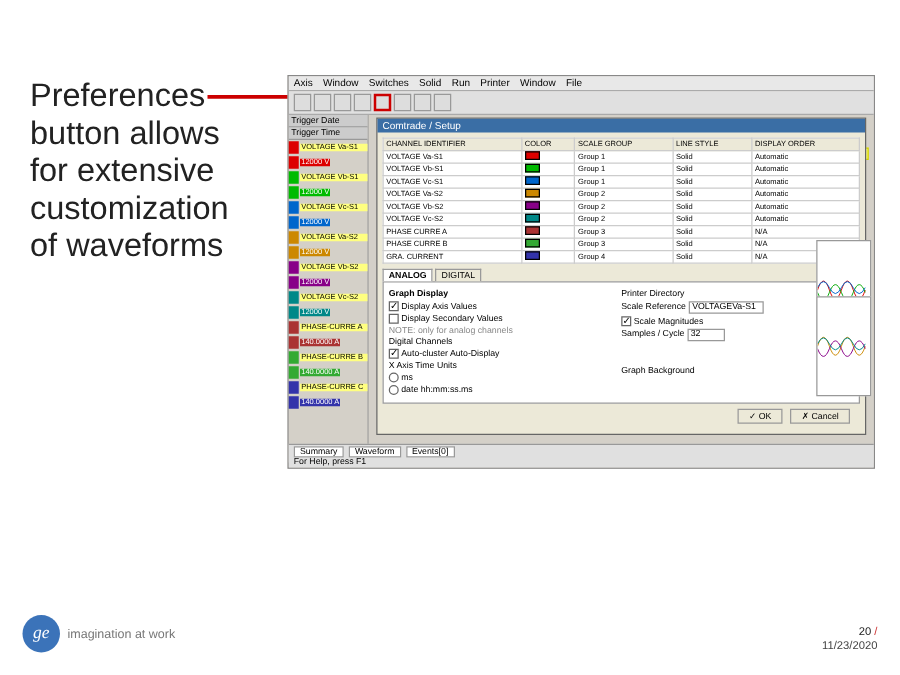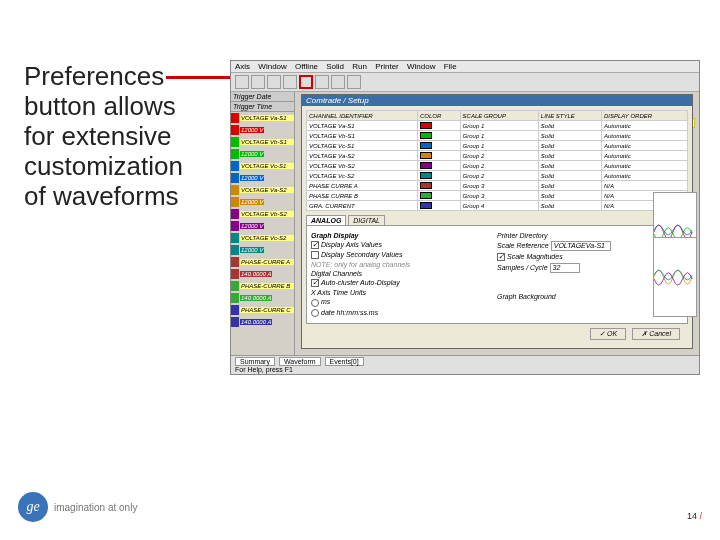--- a/index.html
+++ b/index.html
@@ -13,21 +13,21 @@
 
   .screenshot { position: absolute; left: 230px; top: 60px; width: 470px; height: 315px; background: #d4d0c8; border: 1px solid #888; font-size: 8px; }
 
   .menubar { background: #e8e8e8; padding: 1px 4px; font-size: 8px; border-bottom: 1px solid #aaa; }
   .menubar span { margin-right: 6px; }
 
   .toolbar { background: #e0e0e0; padding: 2px 4px; border-bottom: 1px solid #aaa; display: flex; gap: 2px; }
   .tbtn { width: 14px; height: 14px; background: #ddd; border: 1px solid #999; display: inline-block; }
   .tbtn.hl { border: 2px solid #c00; }
 
-  .worksp { display: flex; height: 278px; font-style: italic; }
+  .worksp { display: flex; height: 278px; }
   .sidebar { width: 64px; background: #d4d0c8; border-right: 1px solid #999; }
   .sidebar-lbl { font-size: 7px; padding: 1px 2px; background: #ccc; border-bottom: 1px solid #999; }
   .chbox { height: 12px; display: flex; align-items: center; font-size: 6px; }
   .chcolor { width: 8px; height: 10px; margin-right: 1px; }
   .chlabel { background: #ffff80; flex: 1; padding: 0 1px; white-space: nowrap; overflow: hidden; }
   .chval { color: #fff; font-size: 6px; padding: 0 1px; }
 
   .mainarea { flex: 1; position: relative; background: #d4d0c8; }
   .dlg { position: absolute; left: 6px; top: 2px; right: 6px; background: #ece9d8; border: 1px solid #666; }
   .dlg-title { background: #3a6ea5; color: #fff; font-size: 8px; padding: 1px 4px; }
@@ -73,21 +73,21 @@
 
 <div class="arrow">
   <div class="arrow-line"></div>
     <div class="arrow-head"></div>
 </div>
 
 <div class="screenshot">
   <div class="menubar">
     <span>Axis</span>
     <span>Window</span>
-    <span>Offline</span>
+    <span>Switches</span>
     <span>Solid</span>
     <span>Run</span>
     <span>Printer</span>
     <span>Window</span>
     <span>File</span>
   </div>
   <div class="toolbar">
     <span class="tbtn"></span>
     <span class="tbtn"></span>
     <span class="tbtn"></span>
@@ -307,18 +307,19 @@
     <span style="display:inline-block;background:#fff;border:1px solid #999;padding:0 4px;margin-right:2px">Summary</span>
     <span style="display:inline-block;background:#fff;border:1px solid #999;padding:0 4px;margin-right:2px">Waveform</span>
     <span style="display:inline-block;background:#fff;border:1px solid #999;padding:0 4px;margin-right:2px">Events[0]</span>
     <br><span>For Help, press F1</span>
   </div>
 </div>
 
 <div class="footer">
   <div class="ge">
     <div class="ge-logo">ge</div>
-    <span style="color:#777;font-size:10px">imagination at only</span>
+    <span style="color:#777;font-size:10px">imagination at work</span>
   </div>
   <div class="ft-right">
-    <div><span class="pgnum">14</span> <span class="pgslash">/</span></div>
+    <div><span class="pgnum">20</span> <span class="pgslash">/</span></div>
+    <div>11/23/2020</div>
   </div>
 </div>
 
 </body></html>

